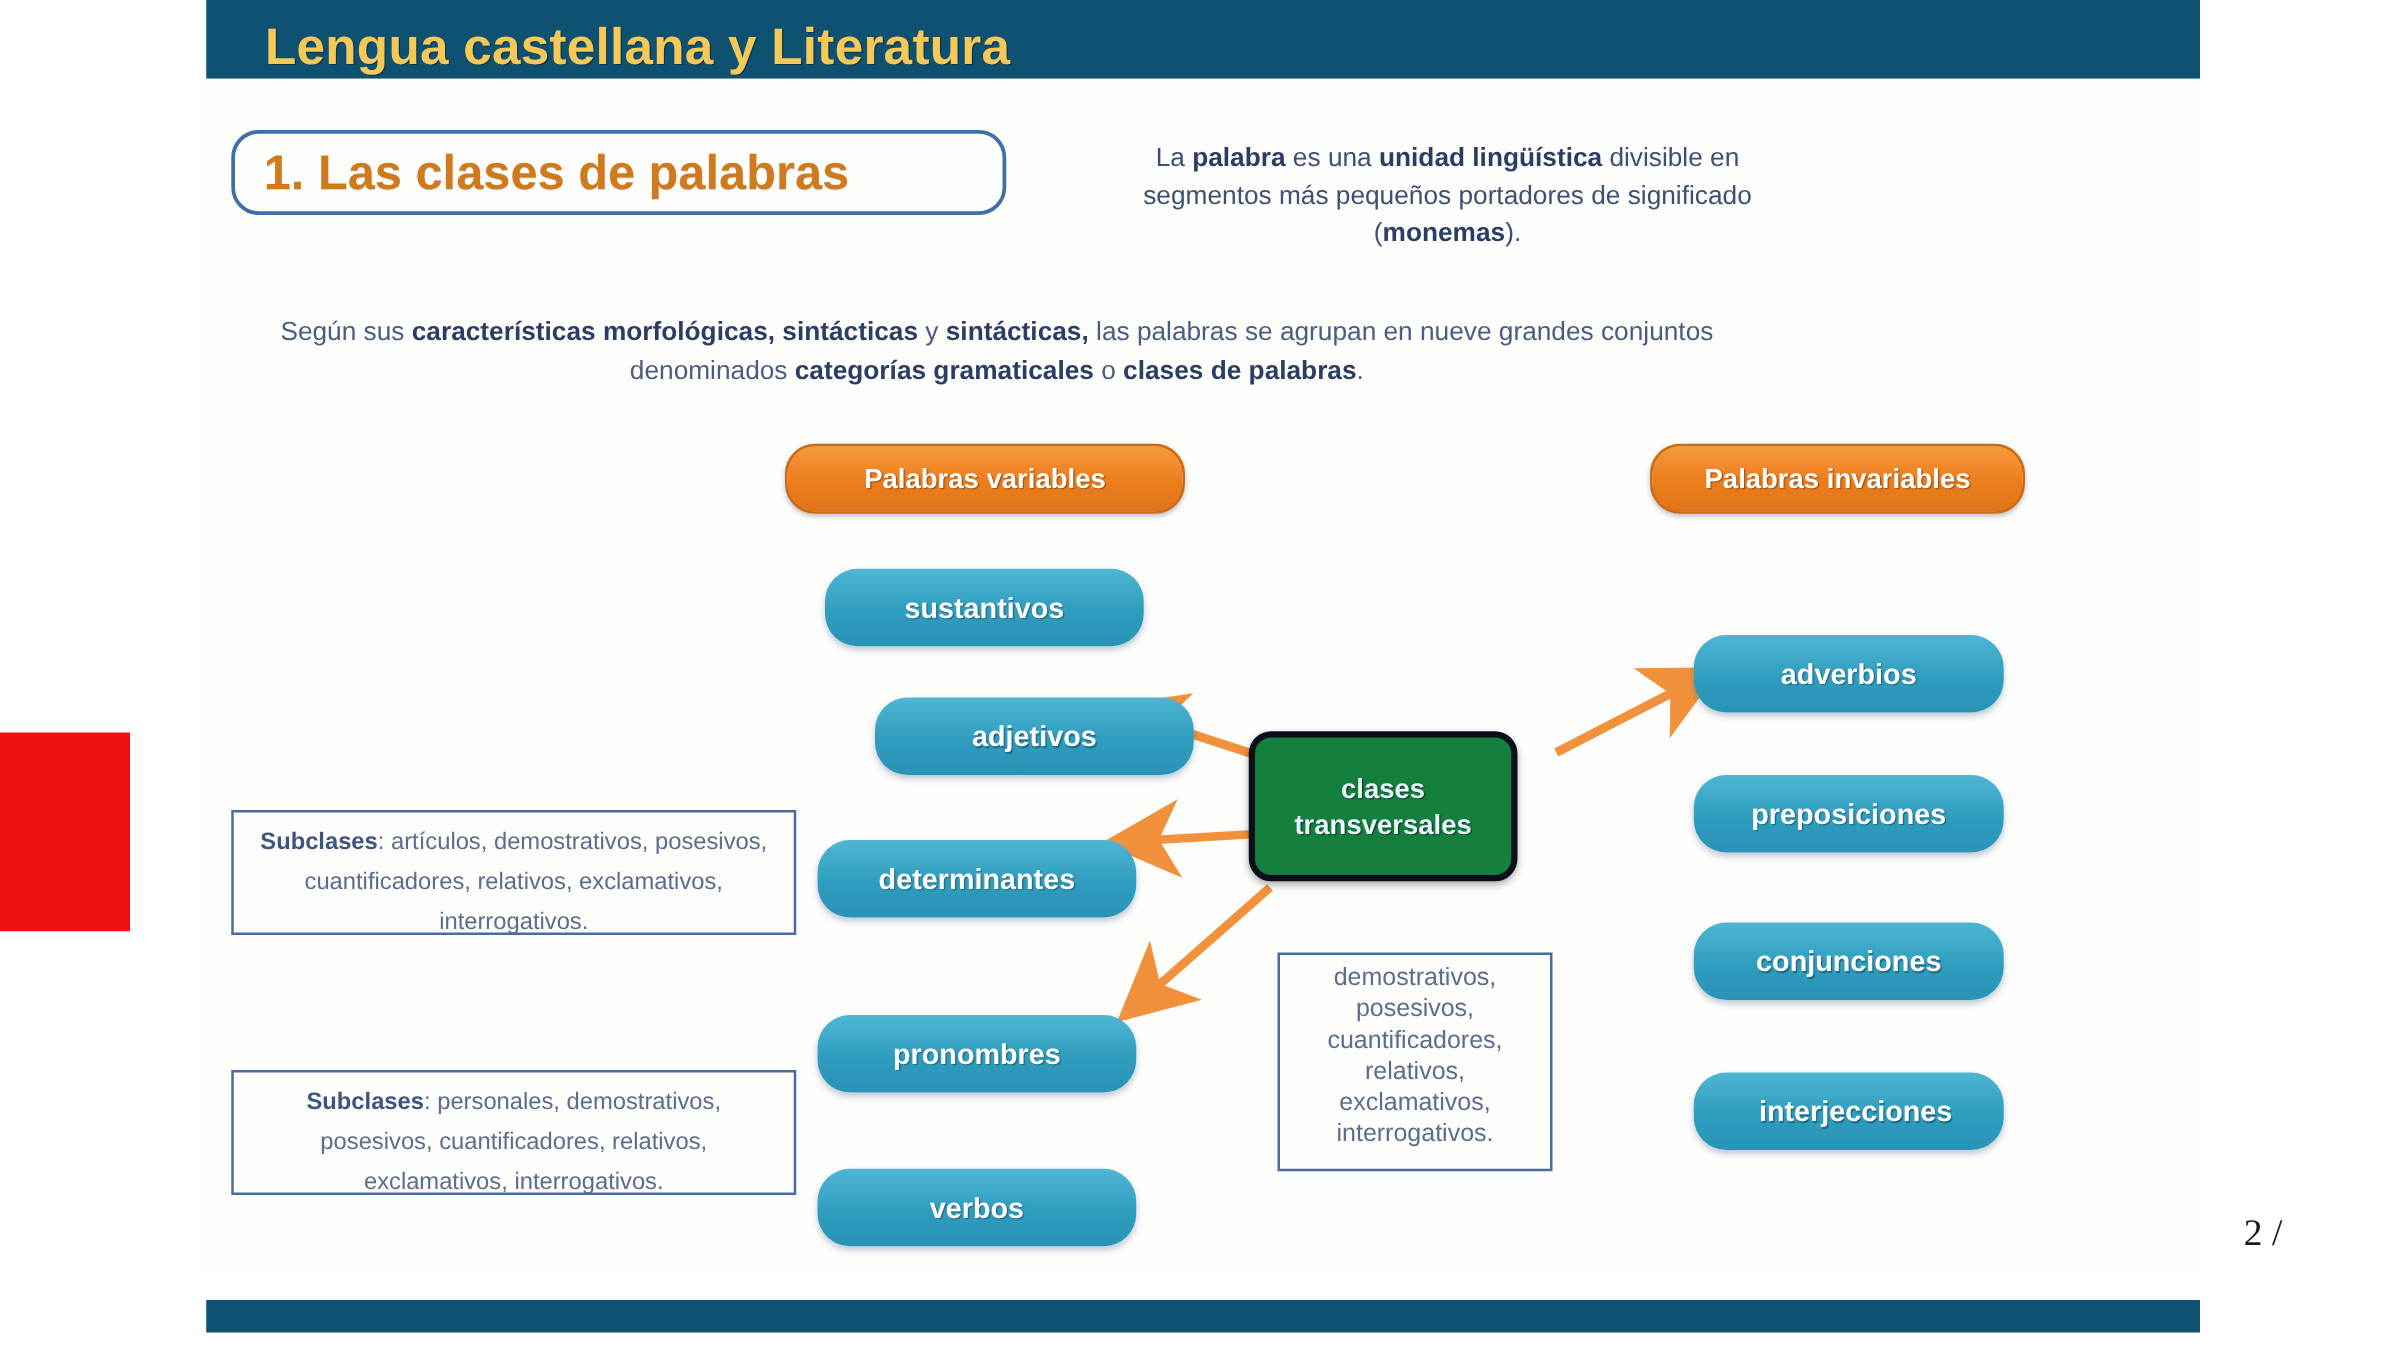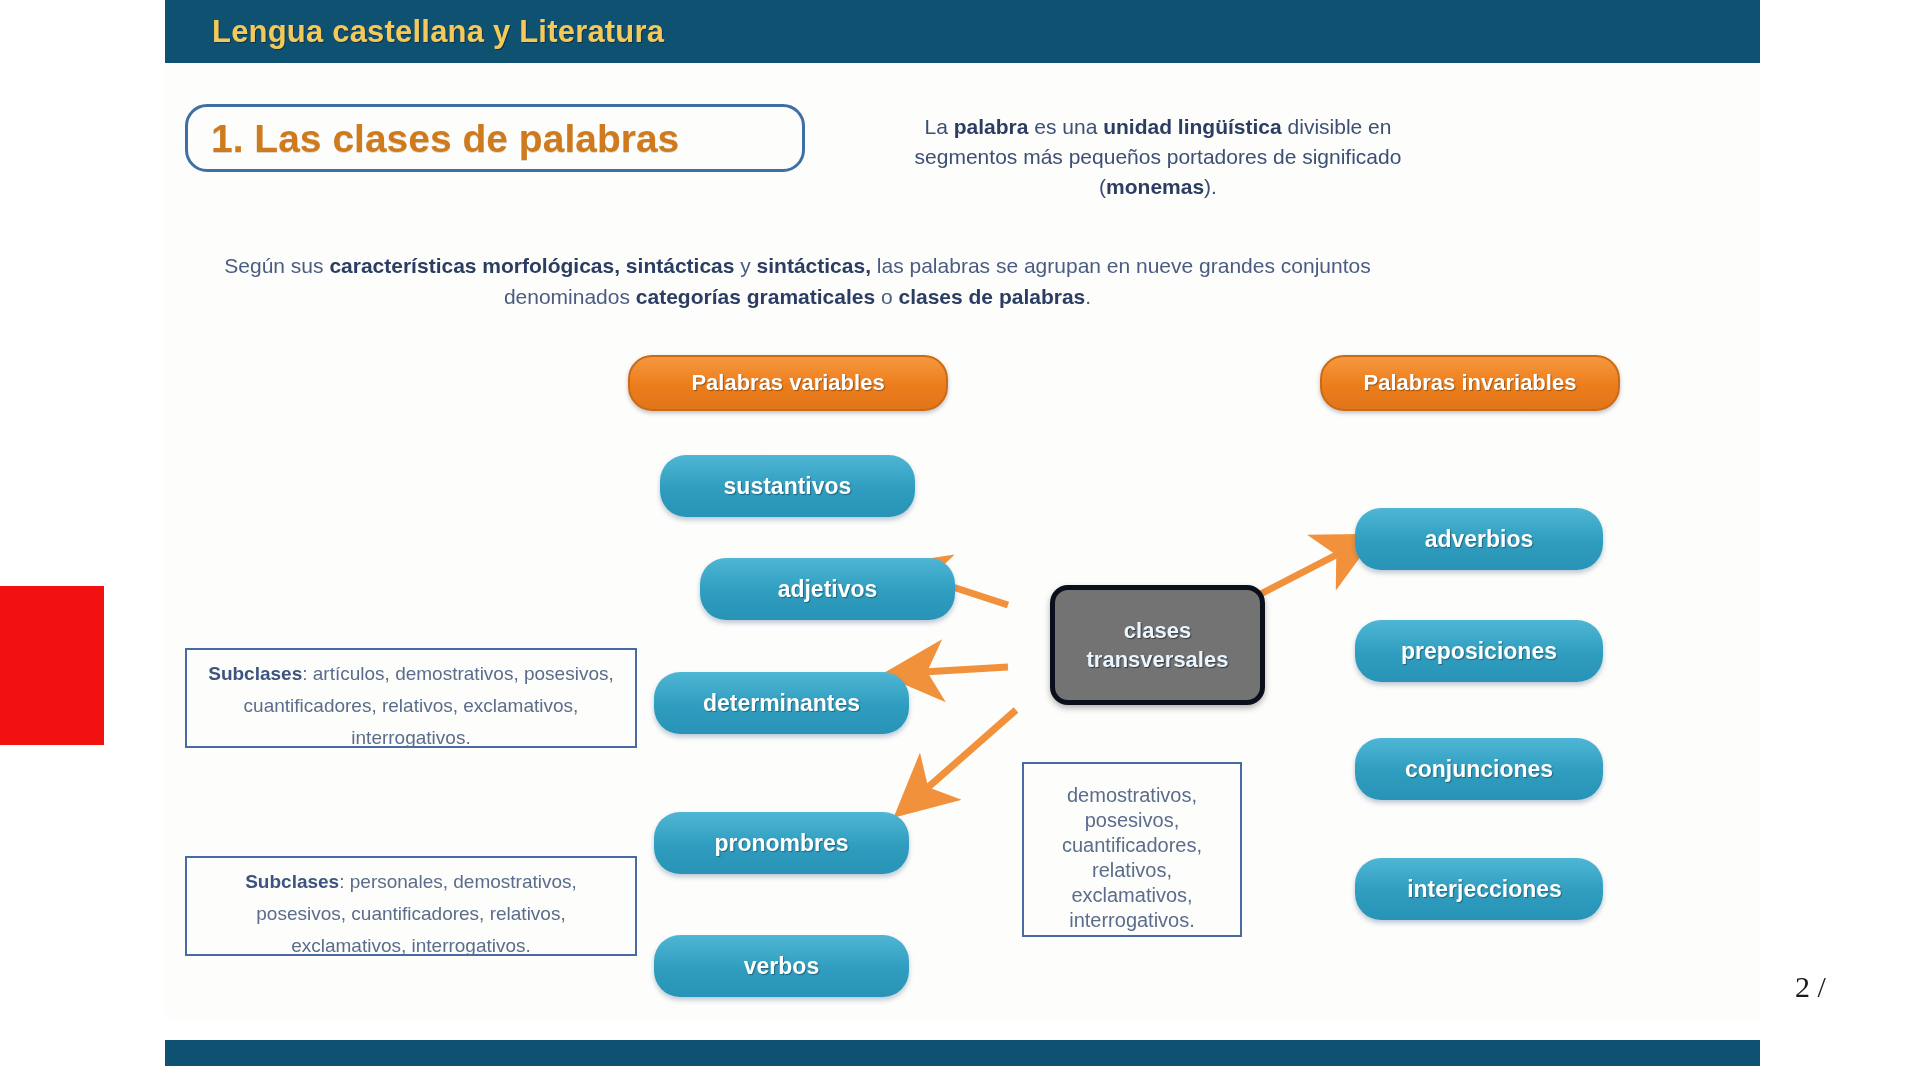--- a/index.html
+++ b/index.html
@@ -18,21 +18,21 @@
     width:1595px; height:1070px;
     background:#ffffff;
   }
   #slide-header{
     position:absolute;left:0;top:0;width:1595px;height:63px;
     background:#0f5171;
   }
   #slide-title{
     position:absolute;left:47px;top:14px;
     color:#f4c95a;
-    font-size:31px;font-weight:bold;
+    font-size:41px;font-weight:bold;
     letter-spacing:.2px;
     text-shadow:1px 1px 0 rgba(0,0,0,.35);
     white-space:nowrap;
   }
   #slide-body{
     position:absolute;left:0;top:63px;width:1595px;height:955px;
     background:#fdfdfb;
   }
   #slide-footer{
     position:absolute;left:0;top:1040px;width:1595px;height:26px;
@@ -121,22 +121,22 @@
 
   
   #pill-invariables    {left:1320px; top:355px; width:300px; height:56px;}
   #pill-adverbios      {left:1355px; top:508px; width:248px; height:62px;}
   #pill-preposiciones  {left:1355px; top:620px; width:248px; height:62px;}
   #pill-conjunciones   {left:1355px; top:738px; width:248px; height:62px;}
   #pill-interjecciones {left:1355px; top:858px; width:248px; height:62px;padding-left:11px;}
 
   
   #node-transversales{
-    position:absolute;left:1050px;top:585px;width:215px;height:120px;
-    background:#737373;
+    position:absolute;left:999px;top:585px;width:215px;height:120px;
+    background:#15803d;
     border:5px solid #0b0f1c;
     border-radius:18px;
     box-sizing:border-box;
     display:flex;flex-direction:column;align-items:center;justify-content:center;
     color:#eaf6ff;font-weight:bold;font-size:22px;line-height:29px;
     text-align:center;
     text-shadow:1px 1px 1px rgba(0,0,0,.5);
     box-shadow:0 3px 6px rgba(0,0,0,.3);
   }
 
@@ -149,21 +149,21 @@
     color:#5b6c8c;
     font-size:19px;line-height:32px;
     text-align:center;
     padding:8px 16px;
   }
   .note-box b{color:#3d5480;}
   #note-determinantes{left:185px;top:648px;width:452px;height:100px;}
   #note-pronombres   {left:185px;top:812px;width:452px;height:100px;margin-top:44px;}
   #note-transversales{
     left:1022px;top:762px;width:220px;height:175px;
-    font-size:20px;line-height:25px;padding:19px 8px;
+    font-size:20px;line-height:25px;padding:6px 8px;
   }
   #arrows{position:absolute;left:0;top:0;width:1920px;height:1080px;}
 </style>
 </head>
 <body>
 
 <div id="slide">
 
   <div id="slide-header">
     <div id="slide-title">Lengua castellana y Literatura</div>

